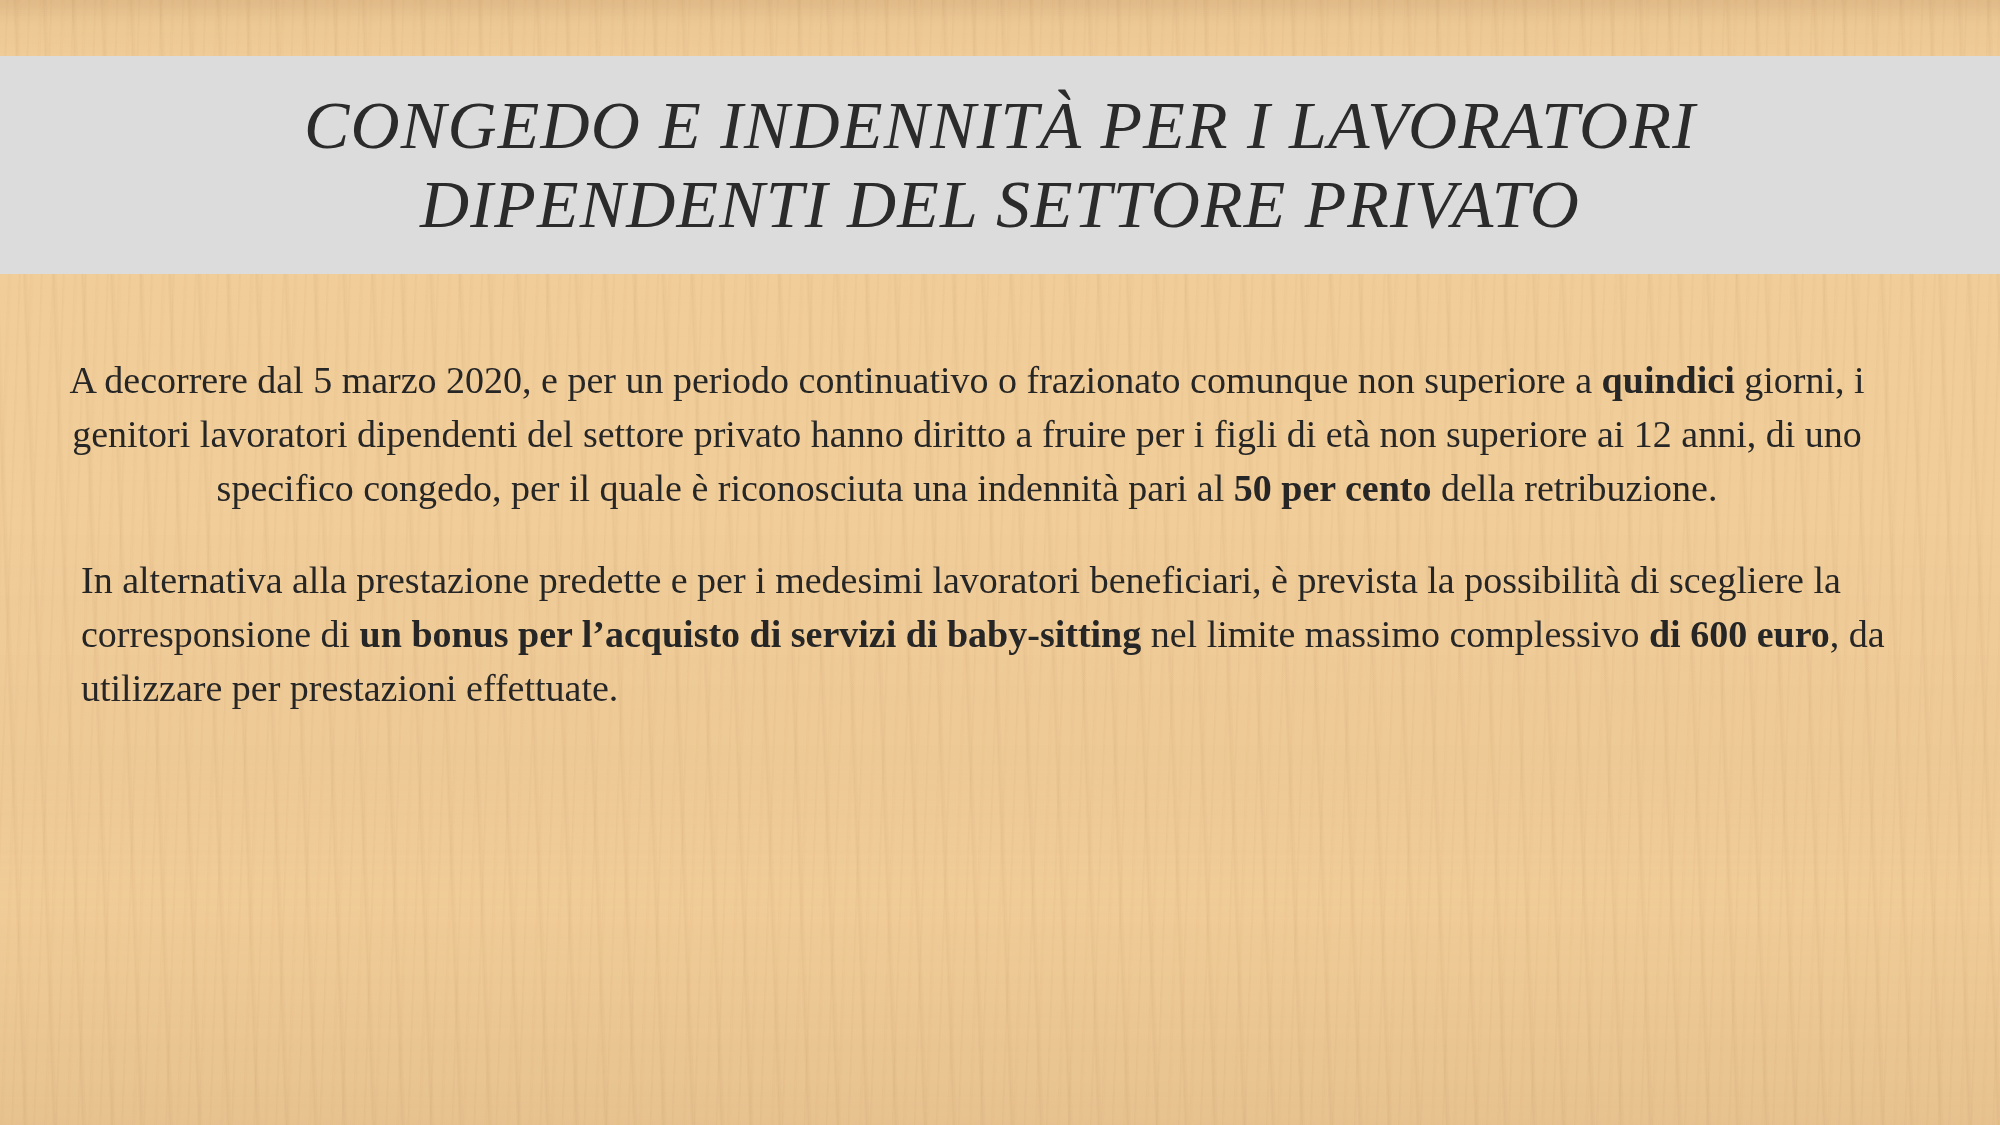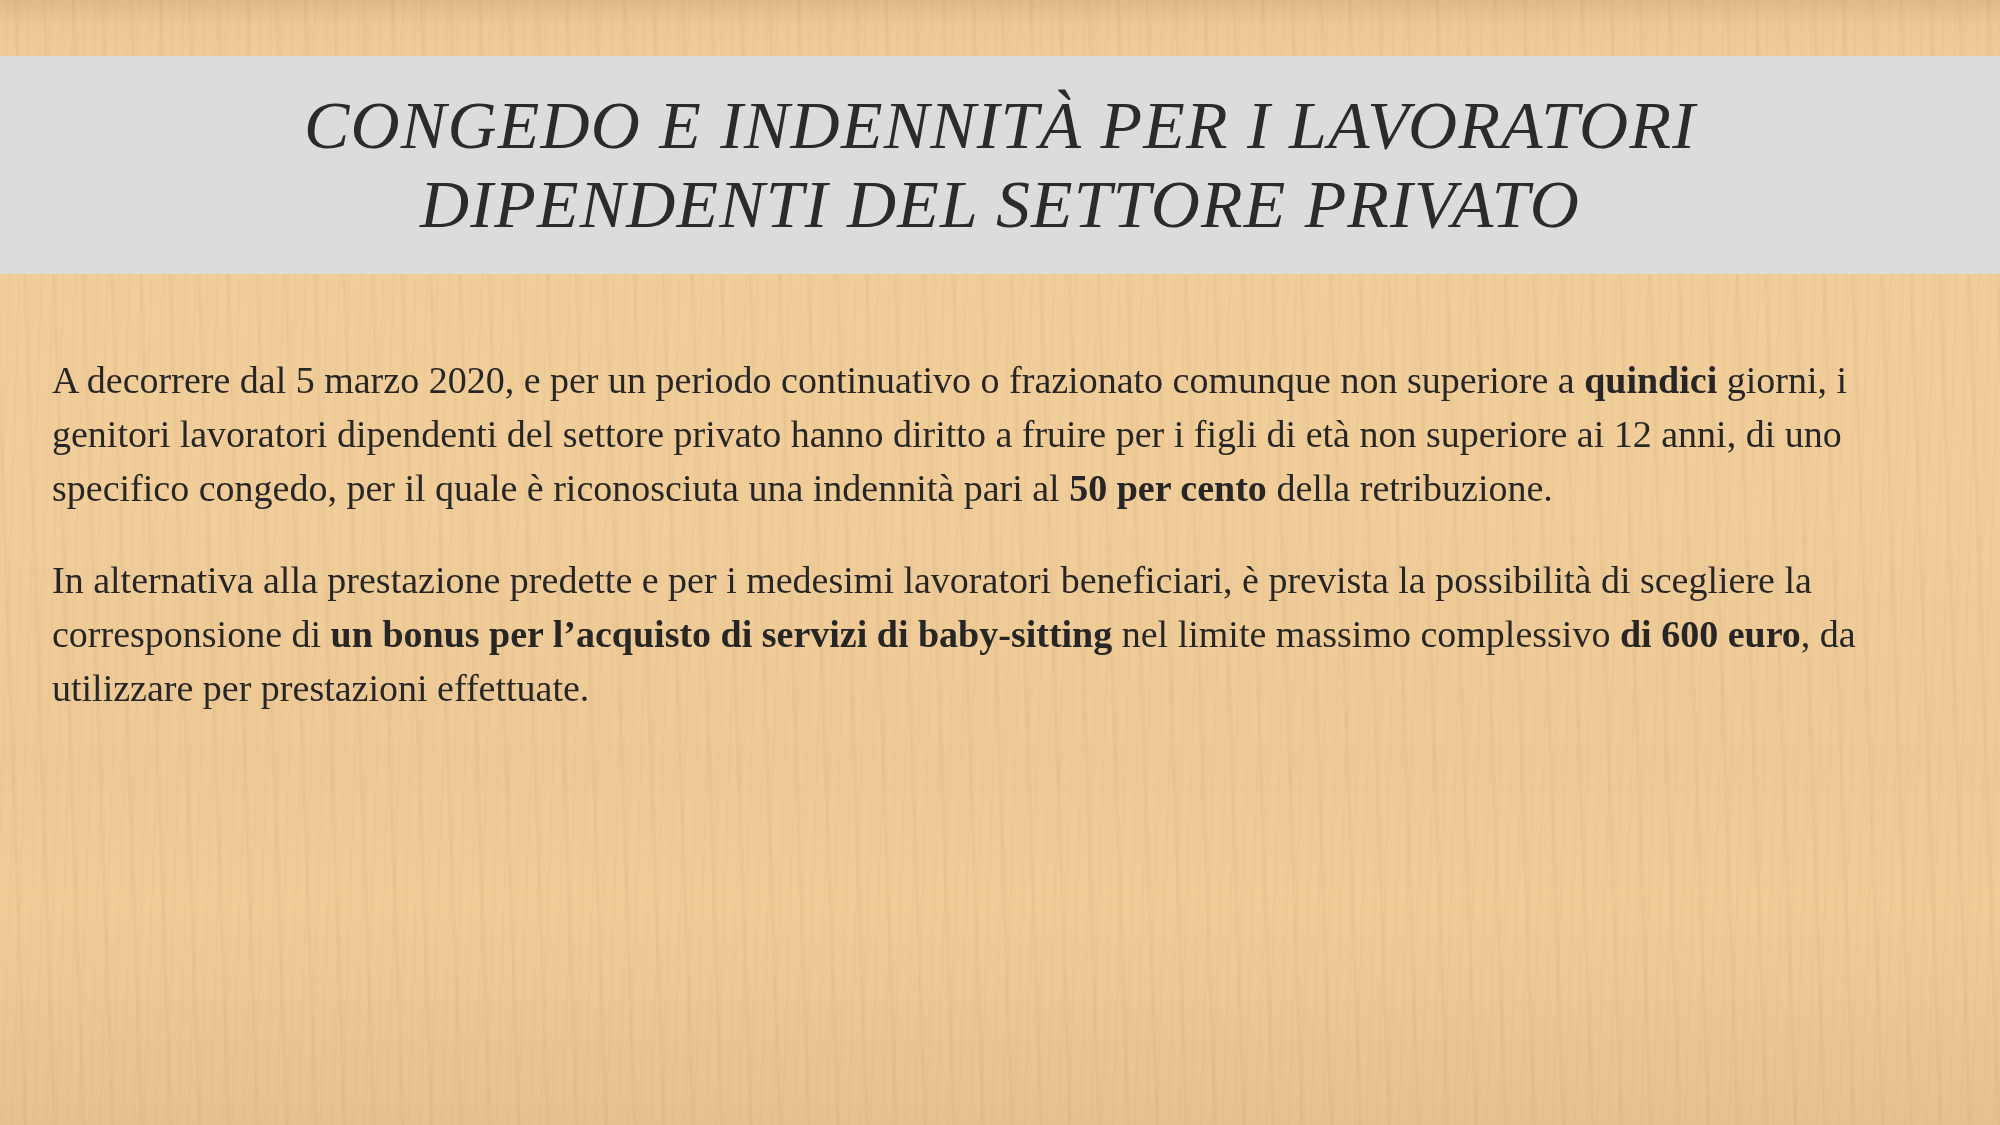--- a/index.html
+++ b/index.html
@@ -108,23 +108,23 @@
 
   .para {
     font-family: "Liberation Serif", serif;
     font-size: 38px;
     line-height: 1.42;
     color: #262626;
     margin-bottom: 30px;
     max-width: 1860px;
   }
   .para b { font-weight: bold; }
-  .p1 { max-width: 1830px; }
+  .p1 { max-width: 1830px; text-align: center; }
   .p2 { max-width: 1790px; }
-  .p3 { max-width: 1880px; }
+  .p3 { max-width: 1880px; margin-left: 29px; }
 </style>
 </head>
 <body>
 
 <div class="slide">
   <div class="grain"></div>
   <div class="grain2"></div>
 
   <div class="title-band">
     <div class="title-text">CONGEDO E INDENNITÀ PER I LAVORATORI DIPENDENTI DEL SETTORE PRIVATO</div>

